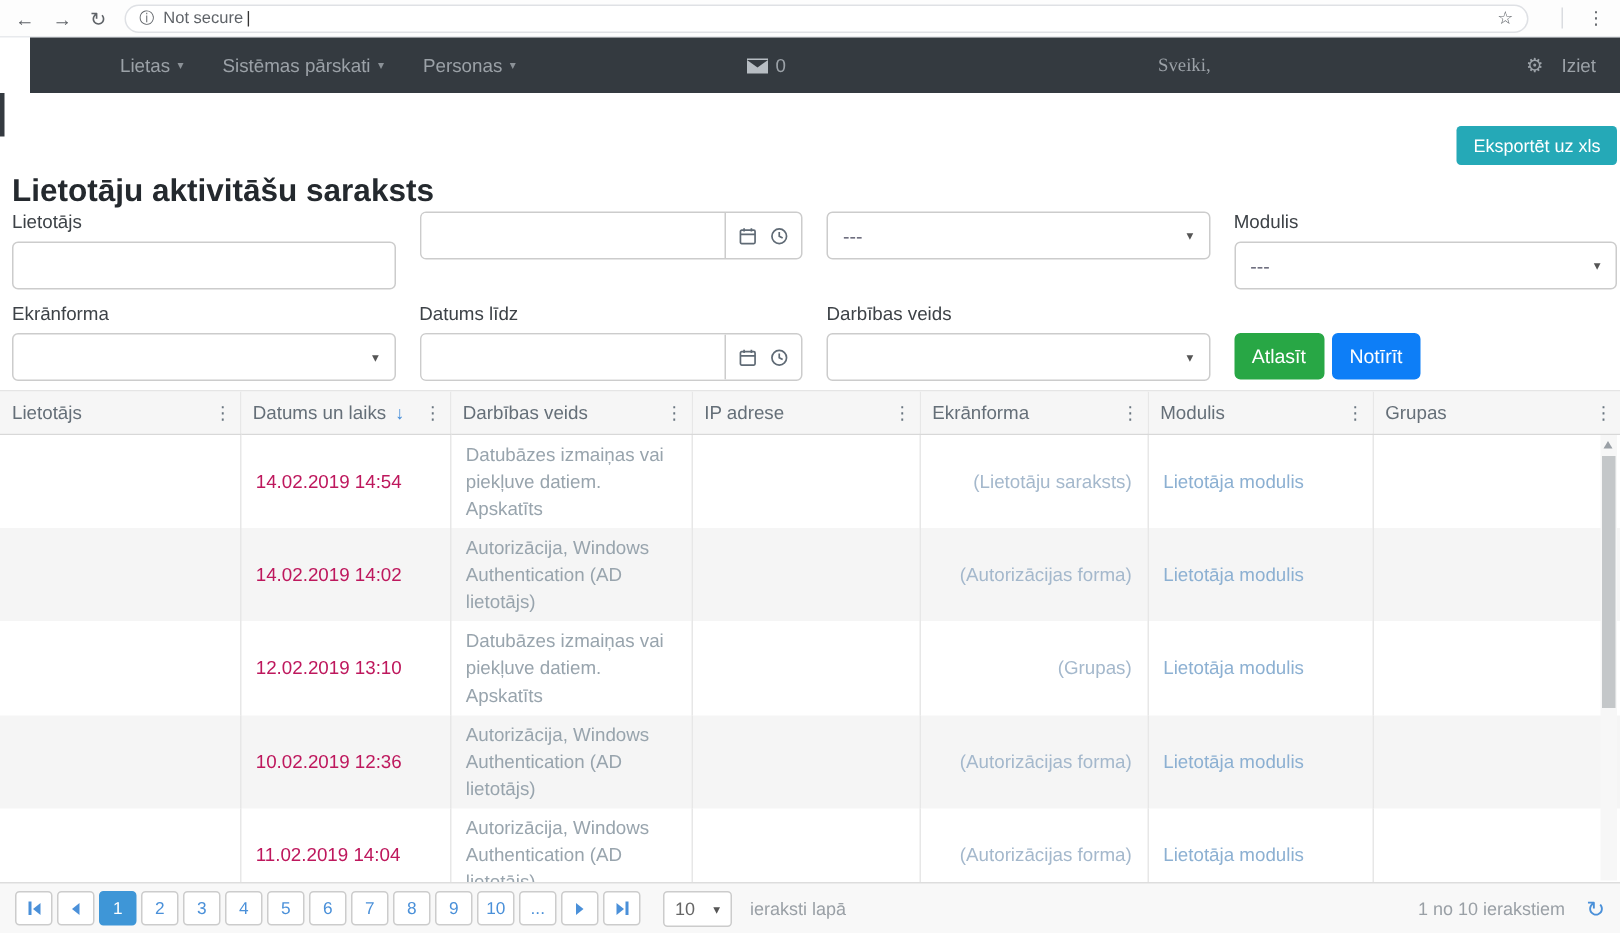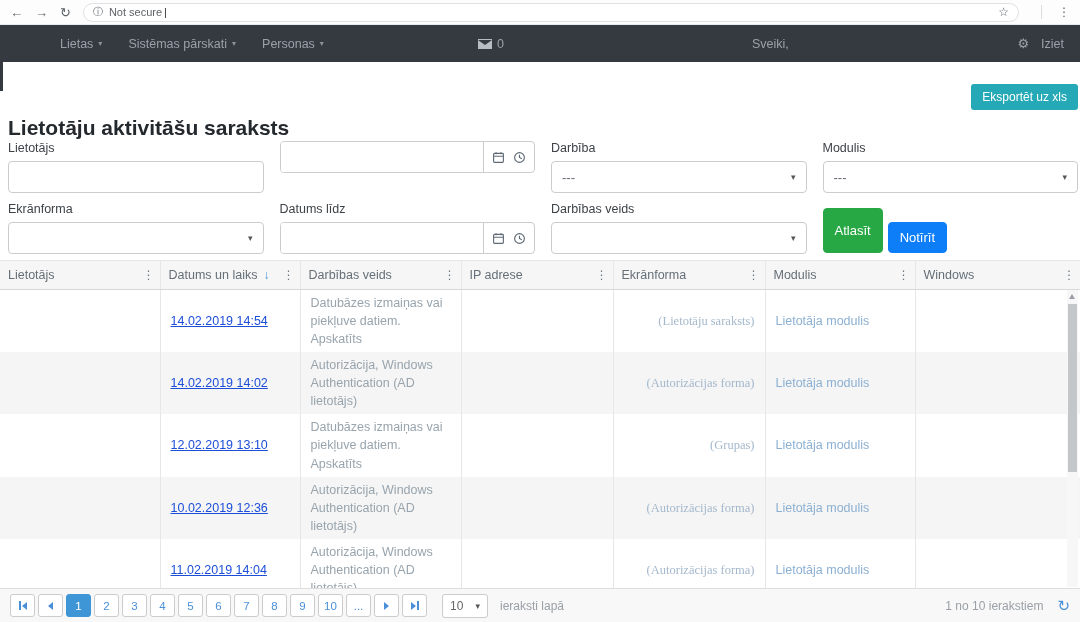--- a/index.html
+++ b/index.html
@@ -14,30 +14,30 @@
              display:flex; align-items:center; padding:0 9px; background:#fff; }
   .info-icon { color:#5f6368; font-size:10px; margin-right:6px; }
   .url-text { color:#5f6368; font-size:11px; }
   .caret { color:#333; font-size:11px; margin-left:2px; }
   .star-icon { margin-left:auto; color:#5f6368; font-size:12px; cursor:pointer; }
   .chrome-sep { width:1px; height:14px; background:#dadce0; margin:0 16px 0 22px; }
   .kebab-icon { color:#5f6368; font-size:12px; letter-spacing:0; cursor:pointer; }
 
   
   .navbar { position:relative; height:37px; background:#343a40; color:#9ba1a7;
-            font-size:12.5px; display:flex; align-items:center; padding:0 14px; }
+            font-size:12.5px; display:flex; align-items:center; padding:0 14px;margin-left:20px; }
   .nav-menus { display:flex; gap:26px; margin-left:46px; }
   .nav-item { display:flex; align-items:center; gap:5px; cursor:pointer; }
   .nav-caret { font-size:8px; color:#8b9197; }
   .nav-mail { position:absolute; left:478px; display:flex; align-items:center; gap:5px; cursor:pointer; }
   .mail-icon { position:relative; width:14px; height:10px; background:#b7bdc3; }
   .mail-icon::after { content:""; position:absolute; left:0; top:0; width:0; height:0;
       border-left:7px solid transparent; border-right:7px solid transparent;
       border-top:5px solid #343a40; transform:translateY(1px); }
-  .nav-greeting { position:absolute; left:752px; }
+  .nav-greeting { position:absolute; left:752px;font-family:Liberation Serif, serif; }
   .nav-right { position:absolute; right:16px; display:flex; align-items:center; gap:12px; }
   .gear-icon { font-size:13px; color:#9ba1a7; cursor:pointer; }
   .left-sliver { position:absolute; top:62px; left:0; width:3px; height:29px; background:#343a40; }
 
   
   .export-btn { position:absolute; top:84px; right:2px; height:26px; padding:0 11px;
       background:#25a9b7; color:#fff; border:none; border-radius:3px; font-size:12px;
       font-family:inherit; cursor:pointer; }
   .page-title { position:absolute; top:116px; left:8px; font-size:21px; font-weight:700;
       color:#24292e; }
@@ -51,21 +51,21 @@
   .f-input { padding:0 10px; font-size:13px; color:#444; font-family:inherit; }
   .f-select { display:flex; align-items:center; justify-content:space-between;
       padding:0 10px; font-size:13px; color:#667; cursor:pointer; }
   .sel-caret { font-size:9px; color:#555; }
   .f-dategroup { display:flex; overflow:hidden; }
   .f-dategroup input { flex:1; border:none; outline:none; padding:0 8px; font-size:13px;
       font-family:inherit; min-width:0; }
   .date-icons { display:flex; align-items:center; gap:8px; padding:0 8px;
       border-left:1px solid #ccc; color:#5f6a75; cursor:pointer; }
   .filter-btns { display:flex; align-items:flex-end; gap:5px; padding-bottom:1px; }
-  .btn-green { height:45px; padding:0 11px; background:#28a745; border:1px solid #28a745;
+  .btn-green { height:31px; padding:0 11px; background:#28a745; border:1px solid #28a745;
       color:#fff; font-size:13px; border-radius:4px; font-family:inherit; cursor:pointer; }
   .btn-blue  { height:31px; padding:0 11px; background:#0d7ef7; border:1px solid #0d7ef7;
       color:#fff; font-size:13px; border-radius:4px; font-family:inherit; cursor:pointer; }
 
   
   .table-clip { position:absolute; top:260px; left:0; width:1080px; height:328px;
       overflow:hidden; border-top:1px solid #e5e5e5; }
   table.grid { width:1080px; table-layout:fixed; border-collapse:collapse; }
   col.c1{width:160px} col.c2{width:140px} col.c3{width:161px} col.c4{width:152px}
   col.c5{width:152px} col.c6{width:150px}
@@ -73,23 +73,23 @@
       font-weight:400; font-size:12.5px; color:#656f78; text-align:left;
       padding:0 8px; position:relative; cursor:pointer; }
   thead th + th, tbody td + td { border-left:1px solid #e7e7e7; }
   .th-inner { display:flex; align-items:center; gap:6px; padding-right:12px; }
   .sort-icon { color:#4a90d9; font-size:12px; }
   .col-menu { position:absolute; right:5px; top:50%; transform:translateY(-50%);
       color:#6a7680; font-size:12px; cursor:pointer; }
   tbody td { height:46px; vertical-align:middle; padding:4px 10px; font-size:12.5px;
       line-height:1.45; }
   tbody tr:nth-child(even) { background:#f5f5f5; }
-  td.cell-datums { color:#1d4ed8;text-decoration:underline; }
+  td.cell-datums { color:#be185d; }
   td.cell-veids  { color:#98a4ad; }
-  td.cell-ekran  { text-align:right; color:#a4b8cc;font-family:Liberation Serif, serif; }
+  td.cell-ekran  { text-align:right; color:#a4b8cc; }
   td.cell-modulis{ color:#8cb0d2; }
 
   .vscroll { position:absolute; top:29px; right:2px; width:11px; height:297px;
       background:#f7f7f7; }
   .vscroll .up-arrow { position:absolute; top:4px; left:2px; width:0; height:0;
       border-left:3.5px solid transparent; border-right:3.5px solid transparent;
       border-bottom:5px solid #9aa0a6; }
   .vscroll .thumb { position:absolute; top:14px; left:1px; width:9px; height:168px;
       background:#c4c7c9; cursor:grab; }
 
@@ -177,21 +177,20 @@
             <line x1="11" y1="1.5" x2="11" y2="4"></line>
         </svg>
         <svg width="13" height="13" viewBox="0 0 16 16" fill="none" stroke="currentColor" stroke-width="1.4">
           <circle cx="8" cy="8" r="6"></circle>
             <polyline points="8,4.5 8,8 10.8,9.5"></polyline>
         </svg>
       </span>
     </div>
   </div>
   <div>
-    <label class="f-label">Darbība</label>
     <div class="f-select">
       <span>---</span>
       <span class="sel-caret">▾</span>
     </div>
   </div>
   <div>
     <label class="f-label">Modulis</label>
     <div class="f-select">
       <span>---</span>
       <span class="sel-caret">▾</span>
@@ -280,21 +279,21 @@
           <span class="col-menu">⋮</span>
         </th>
         <th>
           <span class="th-inner">
               <span>Modulis</span>
             </span>
           <span class="col-menu">⋮</span>
         </th>
         <th>
           <span class="th-inner">
-              <span>Windows</span>
+              <span>Grupas</span>
             </span>
           <span class="col-menu">⋮</span>
         </th>
       </tr>
     </thead>
     <tbody>
         <tr>
     <td class="cell-lietotajs"></td>
     <td class="cell-datums">14.02.2019 14:54</td>
     <td class="cell-veids">Datubāzes izmaiņas vai piekļuve datiem. Apskatīts</td>

